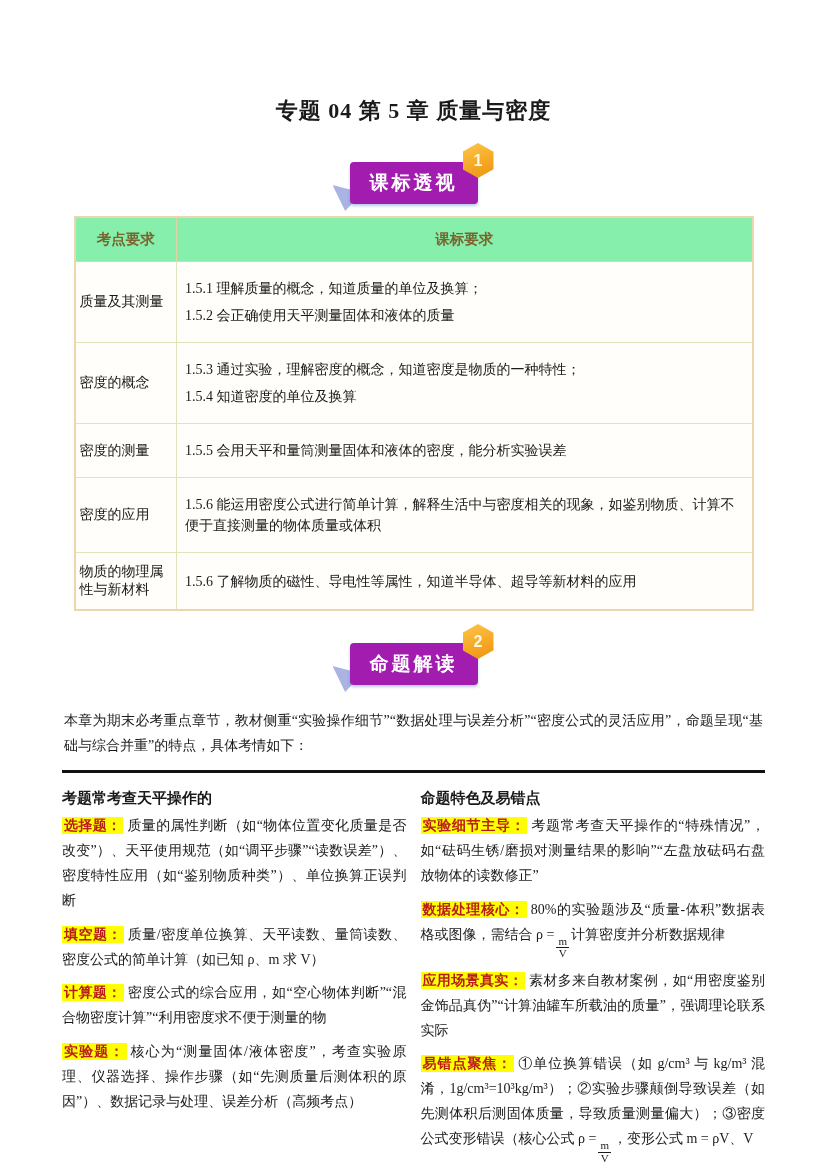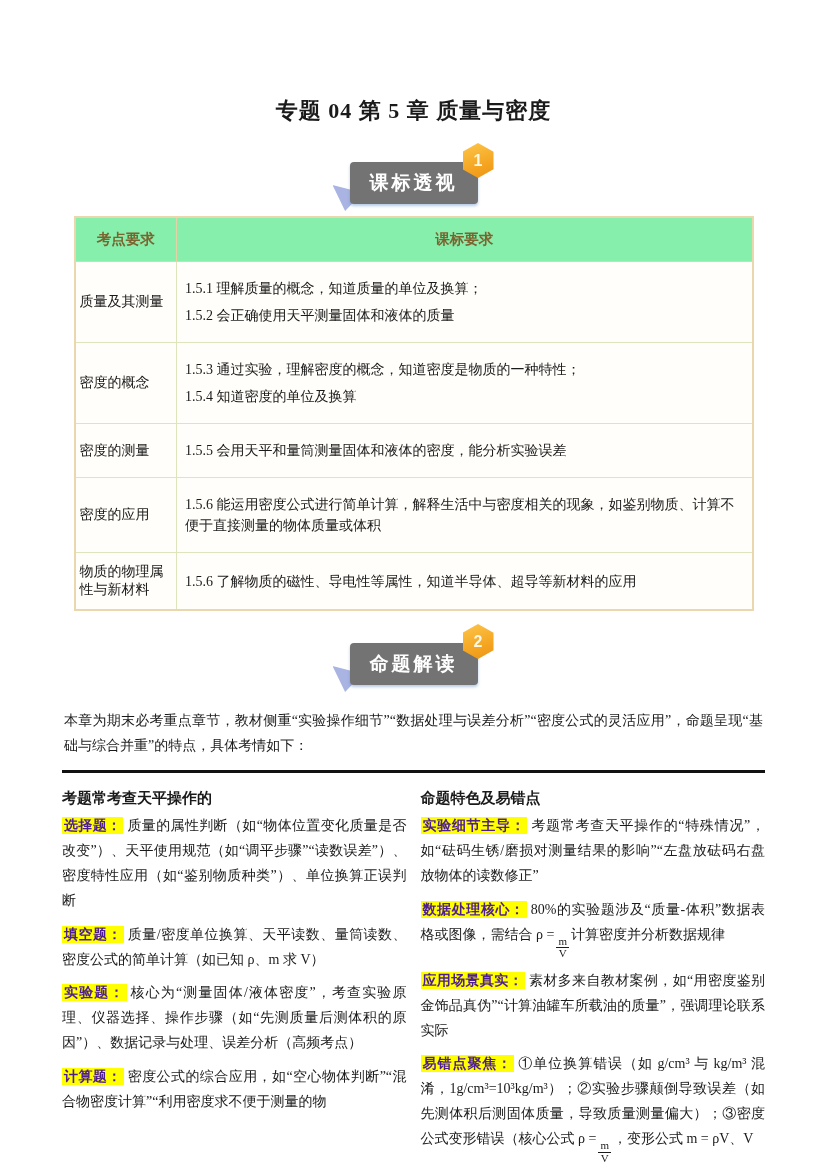--- a/index.html
+++ b/index.html
@@ -37,21 +37,21 @@
     left: -17px;
     bottom: -7px;
     width: 30px;
     height: 26px;
     background: #a9b4e3;
     clip-path: polygon(0 0, 100% 30%, 42% 100%);
   }
   .banner-box {
     position: absolute;
     inset: 0;
-    background: #737373;
+    background: #a21caf;
     border-radius: 4px;
     display: flex;
     align-items: center;
     justify-content: center;
     box-shadow: 0 2px 3px rgba(42,106,181,0.35);
   }
   .banner-box span {
     color: #ffffff;
     font-size: 19px;
     font-weight: bold;
@@ -138,21 +138,21 @@
     margin: 4px 0 6px 0;
   }
   .col-item {
     font-size: 14px;
     line-height: 1.78;
     text-align: justify;
     margin-bottom: 9px;
   }
   .tag-highlight {
     background: #ffff00;
-    color: #4c1d95;
+    color: #b91c1c;
     font-weight: bold;
     padding: 1px 2px;
     margin-right: 4px;
   }
   .frac {
     display: inline-flex;
     flex-direction: column;
     align-items: center;
     vertical-align: -6px;
     line-height: 1.05;
@@ -235,22 +235,22 @@
   <p class="intro">本章为期末必考重点章节，教材侧重“实验操作细节”“数据处理与误差分析”“密度公式的灵活应用”，命题呈现“基础与综合并重”的特点，具体考情如下：</p>
 
   <div class="thick-rule top"></div>
 
   <div class="columns">
     <div class="col">
       <div class="col-heading">考题常考查天平操作的</div>
       <div>
           <div class="col-item"><span class="tag-highlight">选择题：</span>质量的属性判断（如“物体位置变化质量是否改变”）、天平使用规范（如“调平步骤”“读数误差”）、密度特性应用（如“鉴别物质种类”）、单位换算正误判断</div>
           <div class="col-item"><span class="tag-highlight">填空题：</span>质量/密度单位换算、天平读数、量筒读数、密度公式的简单计算（如已知 ρ、m 求 V）</div>
+          <div class="col-item"><span class="tag-highlight">计算题：</span>密度公式的综合应用，如“空心物体判断”“混合物密度计算”“利用密度求不便于测量的物</div>
           <div class="col-item"><span class="tag-highlight">实验题：</span>核心为“测量固体/液体密度”，考查实验原理、仪器选择、操作步骤（如“先测质量后测体积的原因”）、数据记录与处理、误差分析（高频考点）</div>
-          <div class="col-item"><span class="tag-highlight">计算题：</span>密度公式的综合应用，如“空心物体判断”“混合物密度计算”“利用密度求不便于测量的物</div>
         </div>
     </div>
     <div class="col">
       <div class="col-heading">命题特色及易错点</div>
       <div>
           <div class="col-item"><span class="tag-highlight">实验细节主导：</span>考题常考查天平操作的“特殊情况”，如“砝码生锈/磨损对测量结果的影响”“左盘放砝码右盘放物体的读数修正”</div>
           <div class="col-item"><span class="tag-highlight">数据处理核心：</span>80%的实验题涉及“质量-体积”数据表格或图像，需结合 ρ =<span class="frac">
               <span class="num">m</span>
               <span class="den">V</span>
             </span>计算密度并分析数据规律</div>

